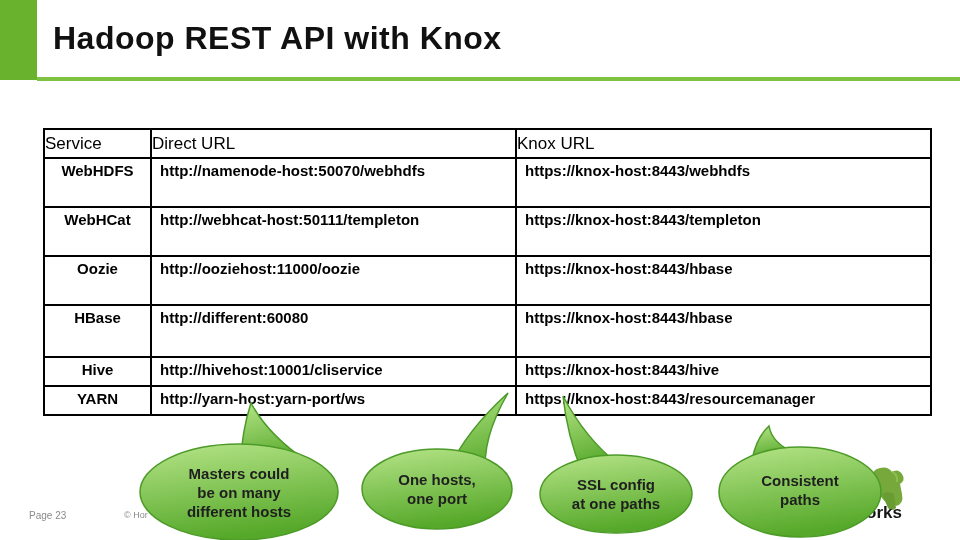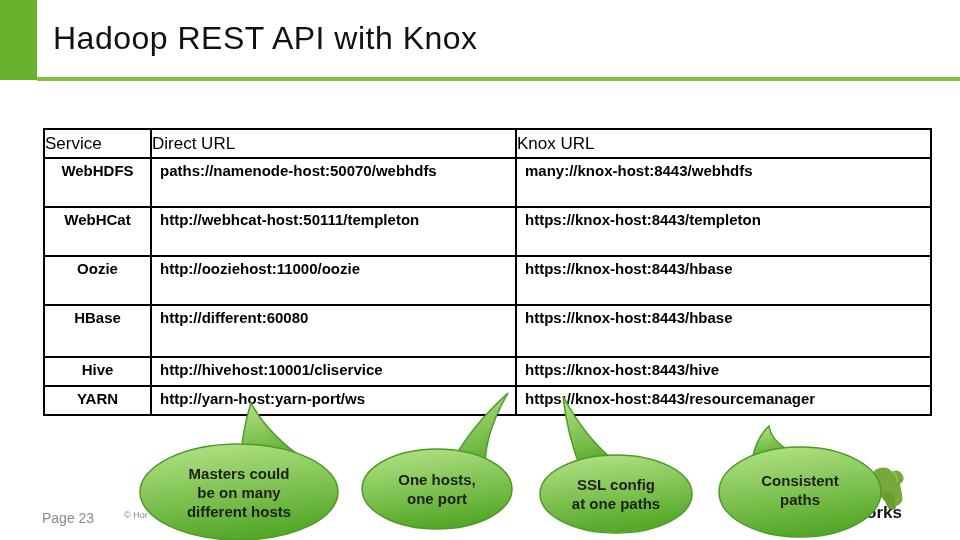--- a/index.html
+++ b/index.html
@@ -2,41 +2,41 @@
 <html><head>
 <meta charset="utf-8">
 <style>
   * { margin:0; padding:0; box-sizing:border-box; }
   html,body { width:960px; height:540px; }
   body { font-family:"Liberation Sans", sans-serif; background:#ffffff; }
   .slide { position:relative; width:960px; height:540px; background:#fff; overflow:hidden; }
 
   
   .accent-square { position:absolute; left:0; top:0; width:37px; height:80px; background:#68B22E; }
-  .slide-title { position:absolute; left:53px; top:20px; font-size:32px; font-weight:400; color:#111; letter-spacing:0.5px; white-space:nowrap; }
+  .slide-title { position:absolute; left:53px; top:20px; font-size:32px; font-weight:700; color:#111; letter-spacing:0.5px; white-space:nowrap; }
   .accent-line { position:absolute; left:37px; top:77px; width:923px; height:4px; background:#7FC141; }
 
   
   table.api { position:absolute; left:43px; top:128px; width:887px; border-collapse:collapse; table-layout:fixed; }
   table.api td, table.api th { border:2px solid #000; color:#000; overflow:hidden; }
   table.api th { height:29px; font-size:17px; font-weight:400; text-align:left; vertical-align:middle; }
   table.api td { font-size:15px; font-weight:700; vertical-align:top; padding-top:3px; }
   td.svc { text-align:center;margin-left:28px; }
   td.url { text-align:left; padding-left:8px; white-space:nowrap; }
   tr.r-tall  td { height:49px; }
   tr.r-tall2 td { height:52px; }
   tr.r-short td { height:29px; }
 
   
   .bubble-svg { position:absolute; }
   .bubble-text { position:absolute; display:flex; flex-direction:column; align-items:center; justify-content:center;
                  font-size:15px; font-weight:700; color:#1f1f1f; line-height:19px; text-align:center; }
 
   
-  .page-label { position:absolute; left:42px; top:510px; font-size:14px; color:#8a8a8a;text-align:center; }
+  .page-label { position:absolute; left:29px; top:510px; font-size:10px; color:#8a8a8a;text-align:center; }
   .copyright  { position:absolute; left:124px; top:510px; font-size:9px; color:#8a8a8a; white-space:nowrap; }
 
   
   .logo-svg  { position:absolute; left:868px; top:464px; width:42px; height:52px; }
   .logo-text { position:absolute; left:866px; top:503px; font-size:17px; font-weight:700; color:#161616; }
 </style>
 </head>
 <body>
 
 <div class="slide">
@@ -54,22 +54,22 @@
     <thead>
       <tr>
         <th>Service</th>
         <th>Direct URL</th>
         <th>Knox URL</th>
       </tr>
     </thead>
     <tbody>
       <tr class="r-tall">
         <td class="svc">WebHDFS</td>
-        <td class="url">paths://namenode-host:50070/webhdfs</td>
-        <td class="url">many://knox-host:8443/webhdfs</td>
+        <td class="url">http://namenode-host:50070/webhdfs</td>
+        <td class="url">https://knox-host:8443/webhdfs</td>
       </tr>
       <tr class="r-tall">
         <td class="svc">WebHCat</td>
         <td class="url">http://webhcat-host:50111/templeton</td>
         <td class="url">https://knox-host:8443/templeton</td>
       </tr>
       <tr class="r-tall">
         <td class="svc">Oozie</td>
         <td class="url">http://ooziehost:11000/oozie</td>
         <td class="url">https://knox-host:8443/hbase</td>

